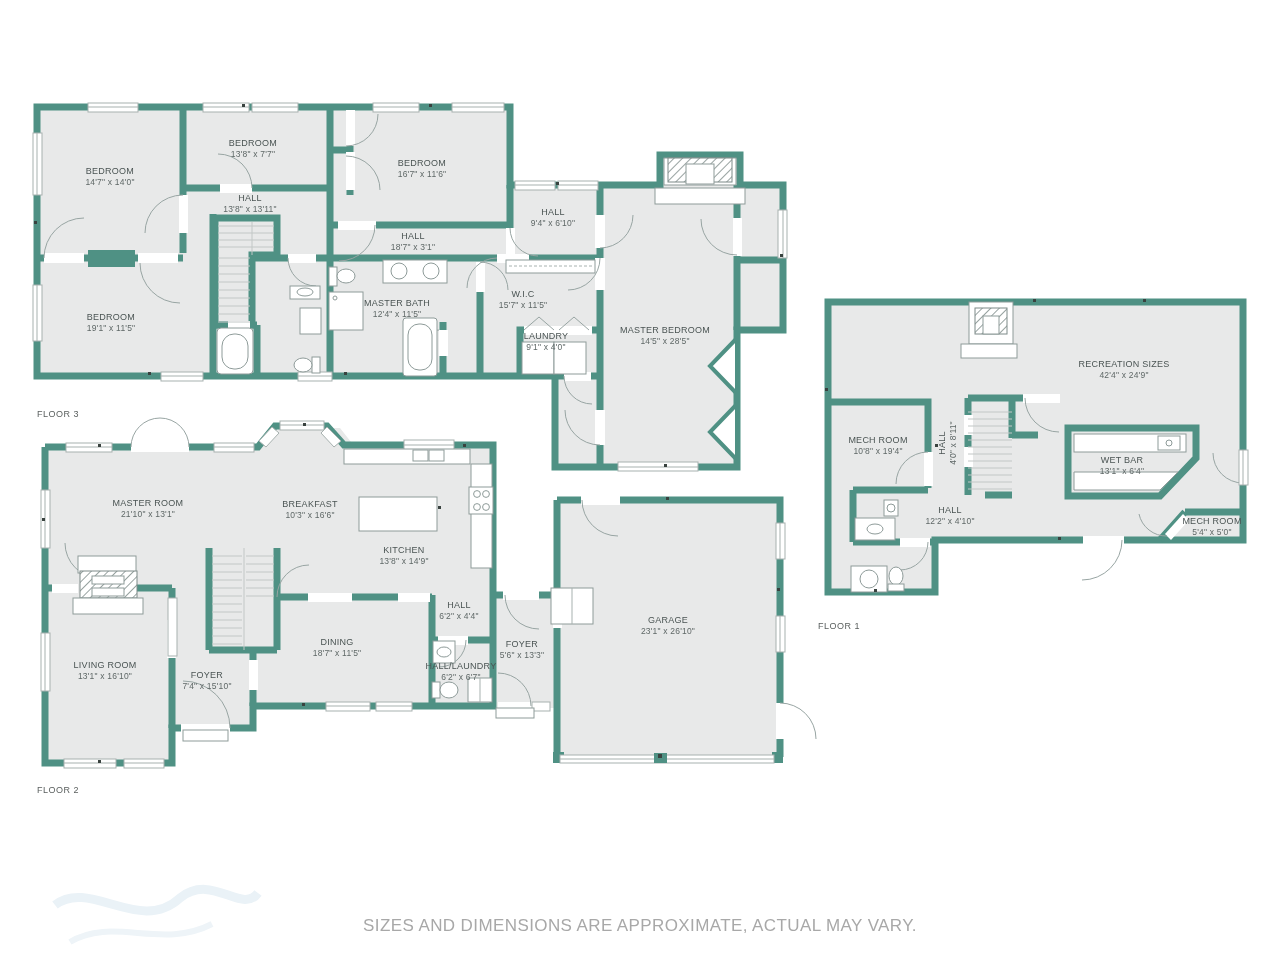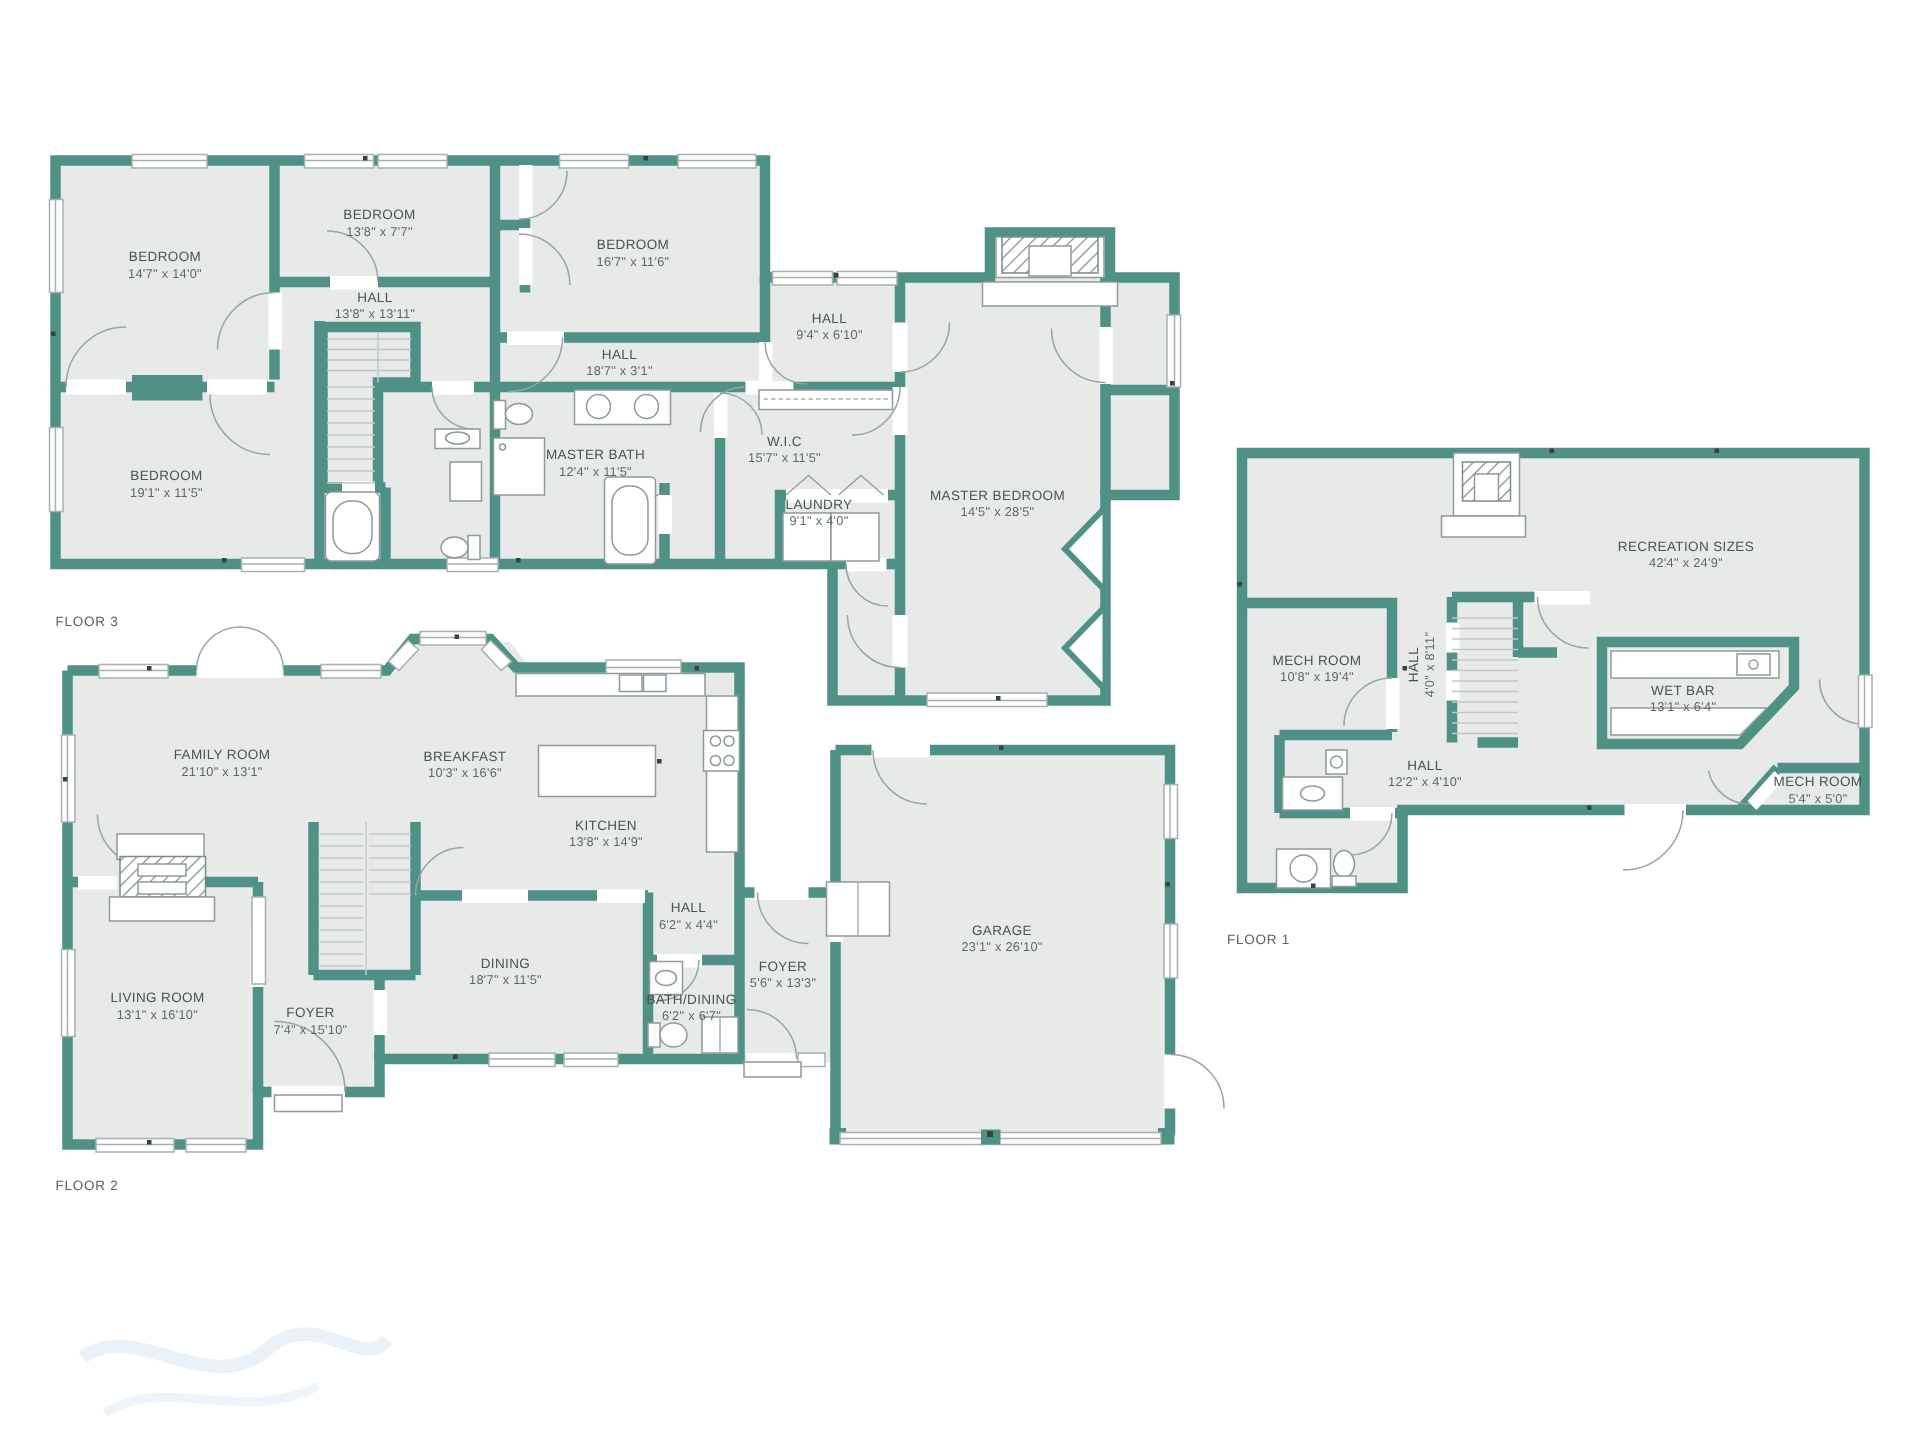--- a/index.html
+++ b/index.html
@@ -392,21 +392,21 @@
       <div>LAUNDRY</div>
       <div class="dims">9'1" x 4'0"</div>
     </div>
 <div class="rlabel" style="left:665px;top:325px">
       <div>MASTER BEDROOM</div>
       <div class="dims">14'5" x 28'5"</div>
     </div>
 <div class="ftag" style="left:37px;top:386px">FLOOR 3</div>
 
 <div class="rlabel" style="left:148px;top:498px">
-      <div>FAMILY ROOM</div>
+      <div>MASTER ROOM</div>
       <div class="dims">21'10" x 13'1"</div>
     </div>
 <div class="rlabel" style="left:310px;top:499px">
       <div>BREAKFAST</div>
       <div class="dims">10'3" x 16'6"</div>
     </div>
 <div class="rlabel" style="left:404px;top:545px">
       <div>KITCHEN</div>
       <div class="dims">13'8" x 14'9"</div>
     </div>
@@ -424,21 +424,21 @@
     </div>
 <div class="rlabel" style="left:459px;top:600px">
       <div>HALL</div>
       <div class="dims">6'2" x 4'4"</div>
     </div>
 <div class="rlabel" style="left:522px;top:639px">
       <div>FOYER</div>
       <div class="dims">5'6" x 13'3"</div>
     </div>
 <div class="rlabel" style="left:461px;top:661px">
-      <div>BATH/DINING</div>
+      <div>HALL/LAUNDRY</div>
       <div class="dims">6'2" x 6'7"</div>
     </div>
 <div class="rlabel" style="left:668px;top:615px">
       <div>GARAGE</div>
       <div class="dims">23'1" x 26'10"</div>
     </div>
 <div class="ftag" style="left:37px;top:762px">FLOOR 2</div>
 
 <div class="rlabel" style="left:1124px;top:359px">
       <div>RECREATION SIZES</div>
@@ -459,14 +459,15 @@
 <div class="rlabel" style="left:950px;top:505px">
       <div>HALL</div>
       <div class="dims">12'2" x 4'10"</div>
     </div>
 <div class="rlabel" style="left:1212px;top:516px">
       <div>MECH ROOM</div>
       <div class="dims">5'4" x 5'0"</div>
     </div>
 <div class="ftag" style="left:818px;top:598px">FLOOR 1</div>
 
+<div class="disclaimer">SIZES AND DIMENSIONS ARE APPROXIMATE, ACTUAL MAY VARY.</div>
 
 </div>
 
 </body></html>

